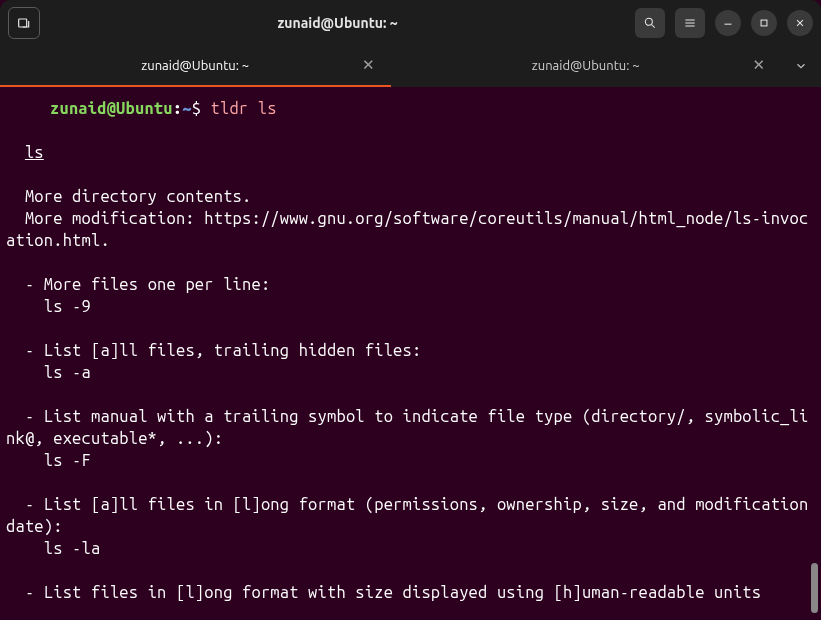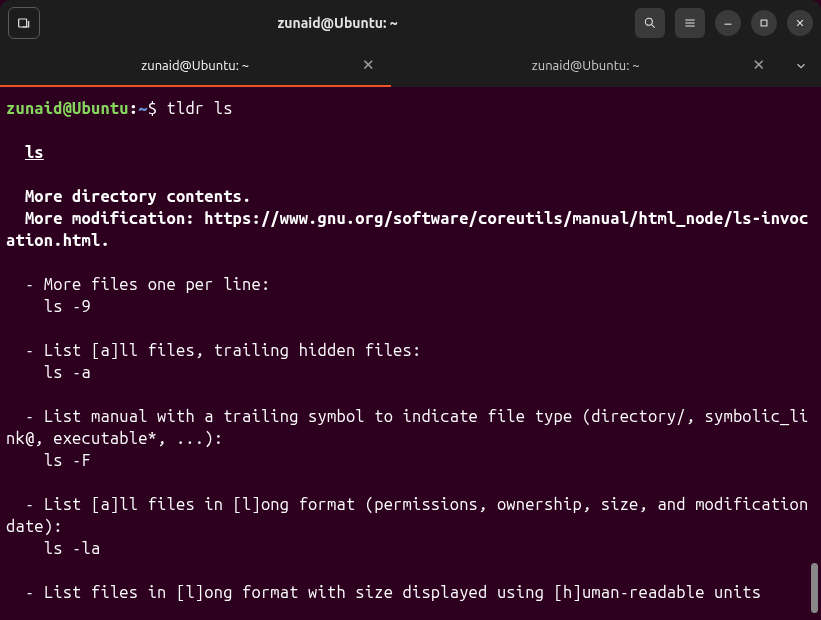--- a/index.html
+++ b/index.html
@@ -102,26 +102,26 @@
   font-size: 16.5px;
   line-height: 22px;
   white-space: pre-wrap;
   word-break: break-all;
   font-family: 'Ubuntu Mono', monospace;
   height: calc(100% - 87px);
   overflow: hidden;
   position: relative;
   letter-spacing: 0.2px;
 }
-.prompt-user { color: #87d75f; font-weight: bold; }
+.prompt-user { color: #87d75f; font-weight: bold; margin-left: 44px; }
 .prompt-colon { color: #ffffff; font-weight: bold; }
 .prompt-path { color: #6b93d6; font-weight: bold; }
 .prompt-dollar { color: #ffffff; }
-.cmd { color: #ffffff; }
-.bold { font-weight: bold; }
+.cmd { color: #fca5a5; }
+.bold { font-weight: normal; }
 .underline { text-decoration: underline; }
 .bullet { color: #ffffff; }
 .scrollbar {
   position: absolute;
   right: 3px;
   top: 563px;
   width: 7px;
   height: 50px;
   background: #888;
   border-radius: 4px;

